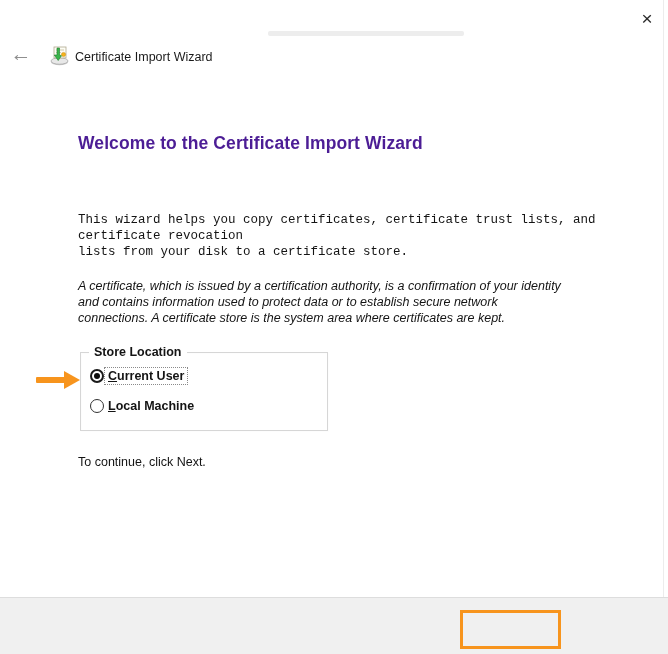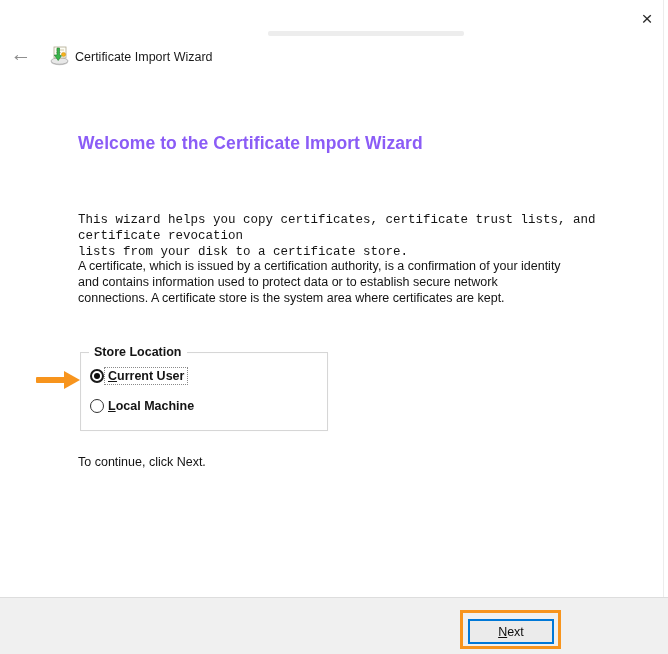--- a/index.html
+++ b/index.html
@@ -34,30 +34,30 @@
     font-size: 12.5px; color: #1a1a1a; white-space: nowrap;
   }
   .artifact {
     left: 268px; top: 31px; width: 196px; height: 5px;
     background: #ededed; filter: blur(0.6px); border-radius: 2px;
   }
 
   
   .heading {
     left: 78px; top: 133px;
-    font-size: 17.5px; font-weight: bold; color: #8b5cf6;
+    font-size: 17.5px; font-weight: bold; color: #4c1d95;
     white-space: nowrap; letter-spacing: 0.1px;
   }
   .para {
     left: 78px; width: 575px;
     font-size: 12.5px; line-height: 16px; color: #141414;
     white-space: pre-line;
   }
   .para1 { top: 212px; font-family: Liberation Mono, monospace; }
-  .para2 { top: 258px; }
+  .para2 { top: 278px; font-style: italic; }
   .instruction { left: 78px; top: 455px; font-size: 12.5px; color: #141414; }
 
   
   .groupbox {
     left: 80px; top: 352px; width: 248px; height: 79px;
     border: 1px solid #d6d6d6;
     box-shadow: 1px 1px 0 #fdfdfd inset, 1px 1px 0 #fdfdfd;
     font-weight: bold;
   }
   .groupbox-legend {
@@ -159,17 +159,14 @@
     <span class="radio-label"><span class="ukey">L</span><span>ocal Machine</span></span>
   </div>
 </div>
 
 <div class="abs arrow-shaft"></div>
 <div class="abs arrow-head"></div>
 
 <div class="abs instruction">To continue, click Next.</div>
 
 <div class="abs footer">
-  <div class="btn btn-next">
-      <span><span class="ukey">N</span><span>ext</span></span>
-    </div>
 </div>
 <div class="abs next-highlight"></div>
 
 </body></html>

